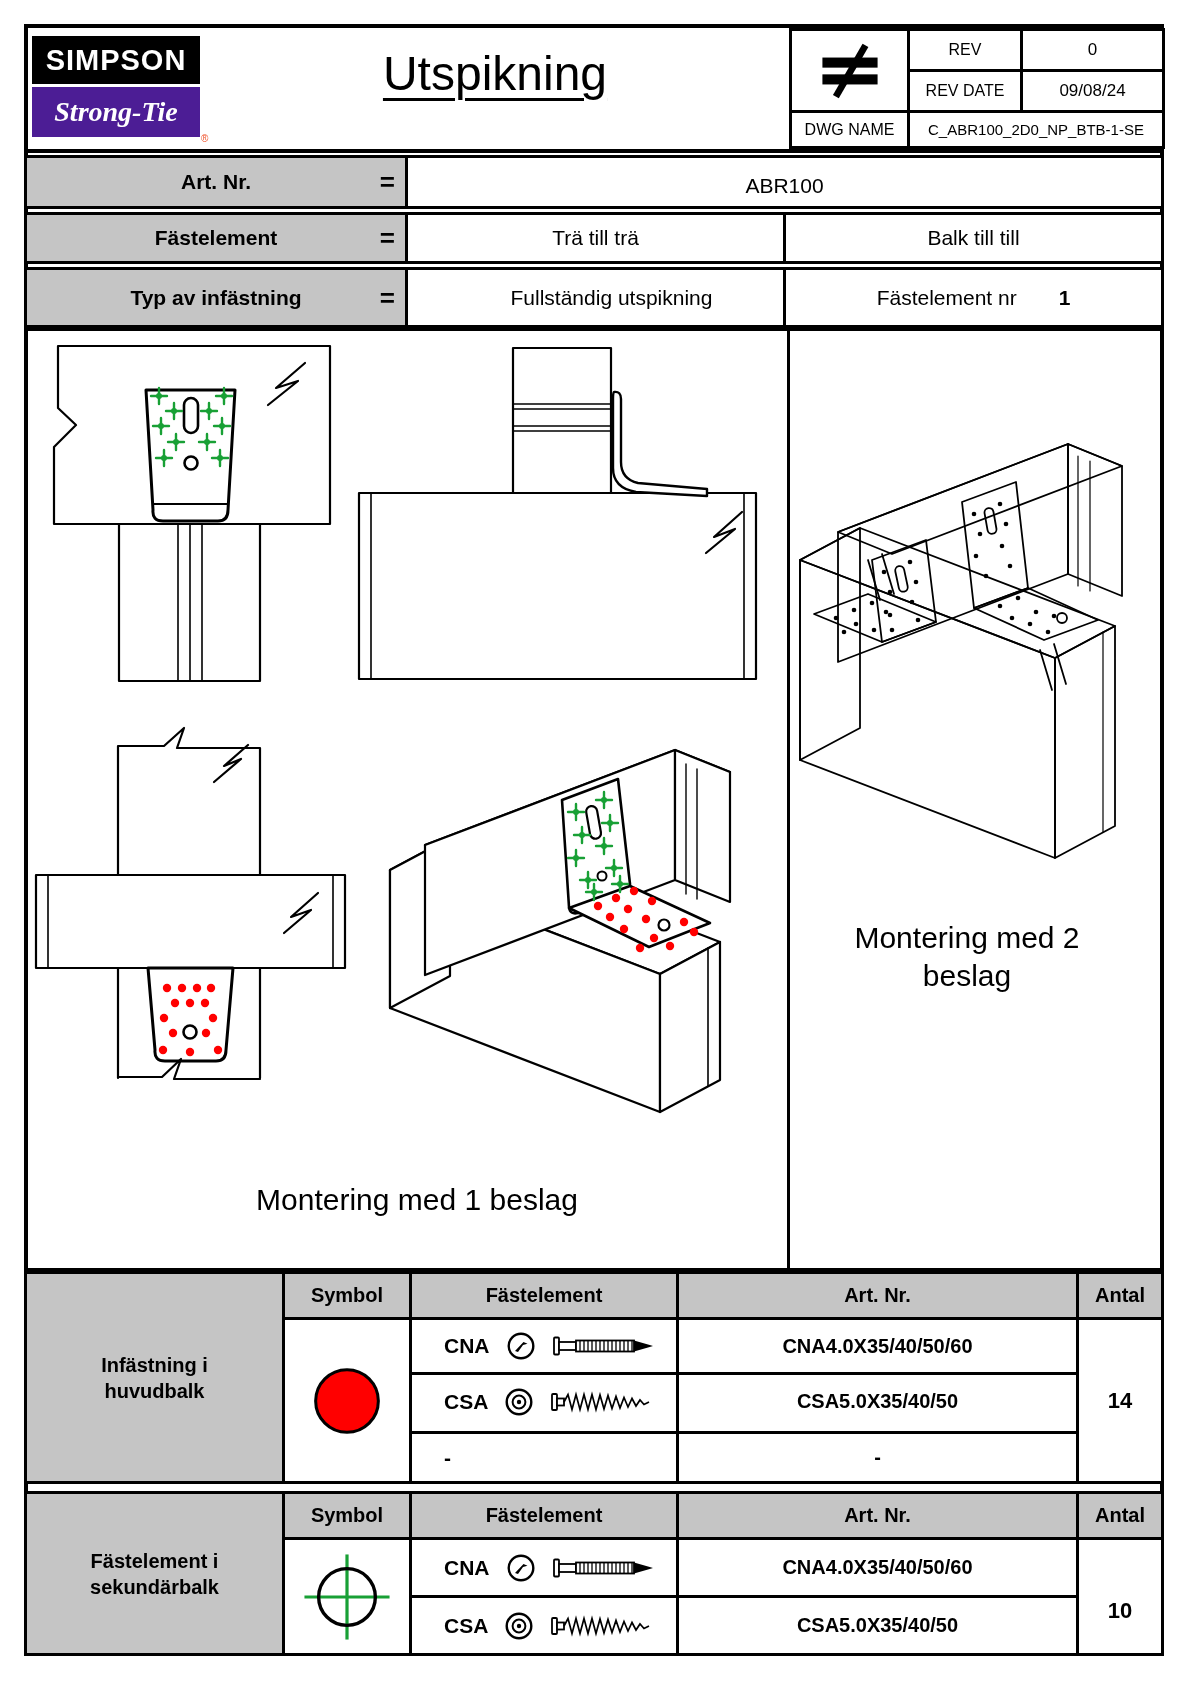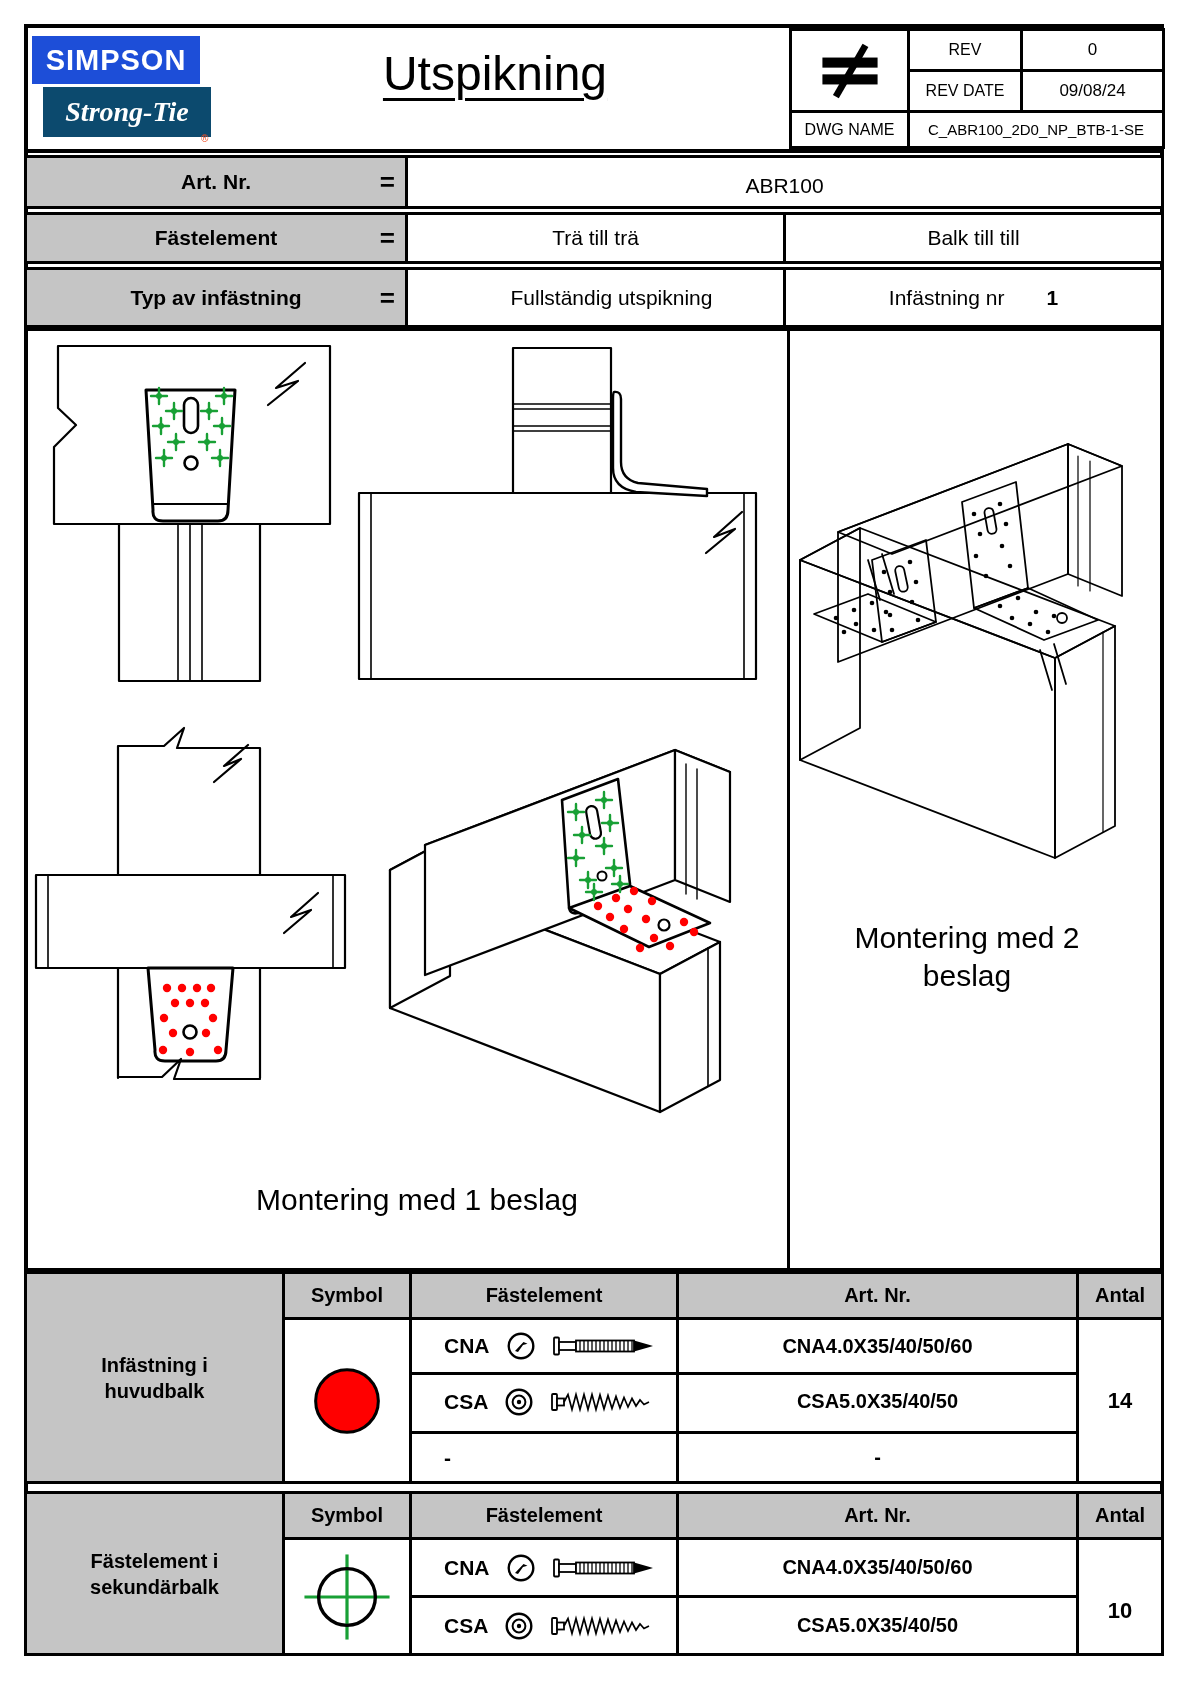--- a/index.html
+++ b/index.html
@@ -4,22 +4,22 @@
 <style>
   html,body{margin:0;padding:0;background:#e8e8e8;}
   .page{position:relative;width:1190px;height:1682px;background:#fff;font-family:"Liberation Sans",sans-serif;color:#000;overflow:hidden;}
   .abs{position:absolute;box-sizing:border-box;}
   .frame{left:24px;top:24px;width:1140px;height:1632px;border:4px solid #000;}
   .cell{border:3px solid #000;display:flex;align-items:center;justify-content:center;background:#fff;}
   .gray{background:#c5c5c5;}
   .hline{background:#000;height:3px;}
   .vline{background:#000;width:3px;}
   
-  .logo-top{left:32px;top:36px;width:168px;height:48px;background:#1d4ed8;color:#fff;display:flex;align-items:center;justify-content:center;font-weight:bold;font-size:29px;letter-spacing:1px;}
-  .logo-bottom{left:32px;top:87px;width:168px;height:50px;background:#0c4a6e;color:#fff;display:flex;align-items:center;justify-content:center;font-weight:bold;font-style:italic;font-size:28px;font-family:"Liberation Serif",serif;margin-left:11px;}
+  .logo-top{left:32px;top:36px;width:168px;height:48px;background:#000000;color:#fff;display:flex;align-items:center;justify-content:center;font-weight:bold;font-size:29px;letter-spacing:1px;}
+  .logo-bottom{left:32px;top:87px;width:168px;height:50px;background:#4c1d95;color:#fff;display:flex;align-items:center;justify-content:center;font-weight:bold;font-style:italic;font-size:28px;font-family:"Liberation Serif",serif;}
   .reg{left:201px;top:133px;font-size:10px;color:#f04e26;}
   .sheet-title{left:210px;top:46px;width:570px;text-align:center;font-size:48px;text-decoration:underline;text-decoration-thickness:3px;text-underline-offset:8px;}
   .tb-label{font-size:16px;}
   .tb-value{font-size:17px;}
   .dwg-value{font-size:15px;}
   
   .info-row{border:3px solid #000;background:#fff;}
   .info-label{font-weight:bold;font-size:21px;}
   .info-eq{position:absolute;right:10px;top:50%;transform:translateY(-50%);font-weight:bold;font-size:26px;}
   .info-value{font-size:21px;}
@@ -106,21 +106,21 @@
     <div class="abs gray" style="left:0;top:0;width:378px;height:55px;display:flex;align-items:center;justify-content:center;">
       <span class="info-label">Typ av infästning</span>
       <span class="info-eq">=</span>
     </div>
     <div class="abs vline" style="left:378px;top:0;height:55px;"></div>
     <div class="abs" style="left:381px;top:0;width:375px;height:55px;display:flex;align-items:center;justify-content:center;padding-left:32px;">
       <span class="info-value">Fullständig utspikning</span>
     </div>
     <div class="abs vline" style="left:756px;top:0;height:55px;"></div>
     <div class="abs" style="left:759px;top:0;width:375px;height:55px;display:flex;align-items:center;justify-content:center;gap:42px;">
-      <span class="info-value">Infästning nr</span>
+      <span class="info-value">Fästelement nr</span>
       <span class="info-value" style="font-weight:bold;">1</span>
     </div>
   </div>
 
   <div class="abs" style="left:24px;top:328px;width:1140px;height:943px;border:3px solid #000;">
     <div class="abs vline" style="left:760px;top:0;height:937px;"></div>
     <svg class="abs" style="left:0;top:0;" width="1134" height="937" viewBox="27 331 1134 937">
       <defs>
         <g id="gm" stroke="#18a035" stroke-width="2.4" fill="none">
           <line x1="-8" y1="0" x2="8" y2="0"></line>

